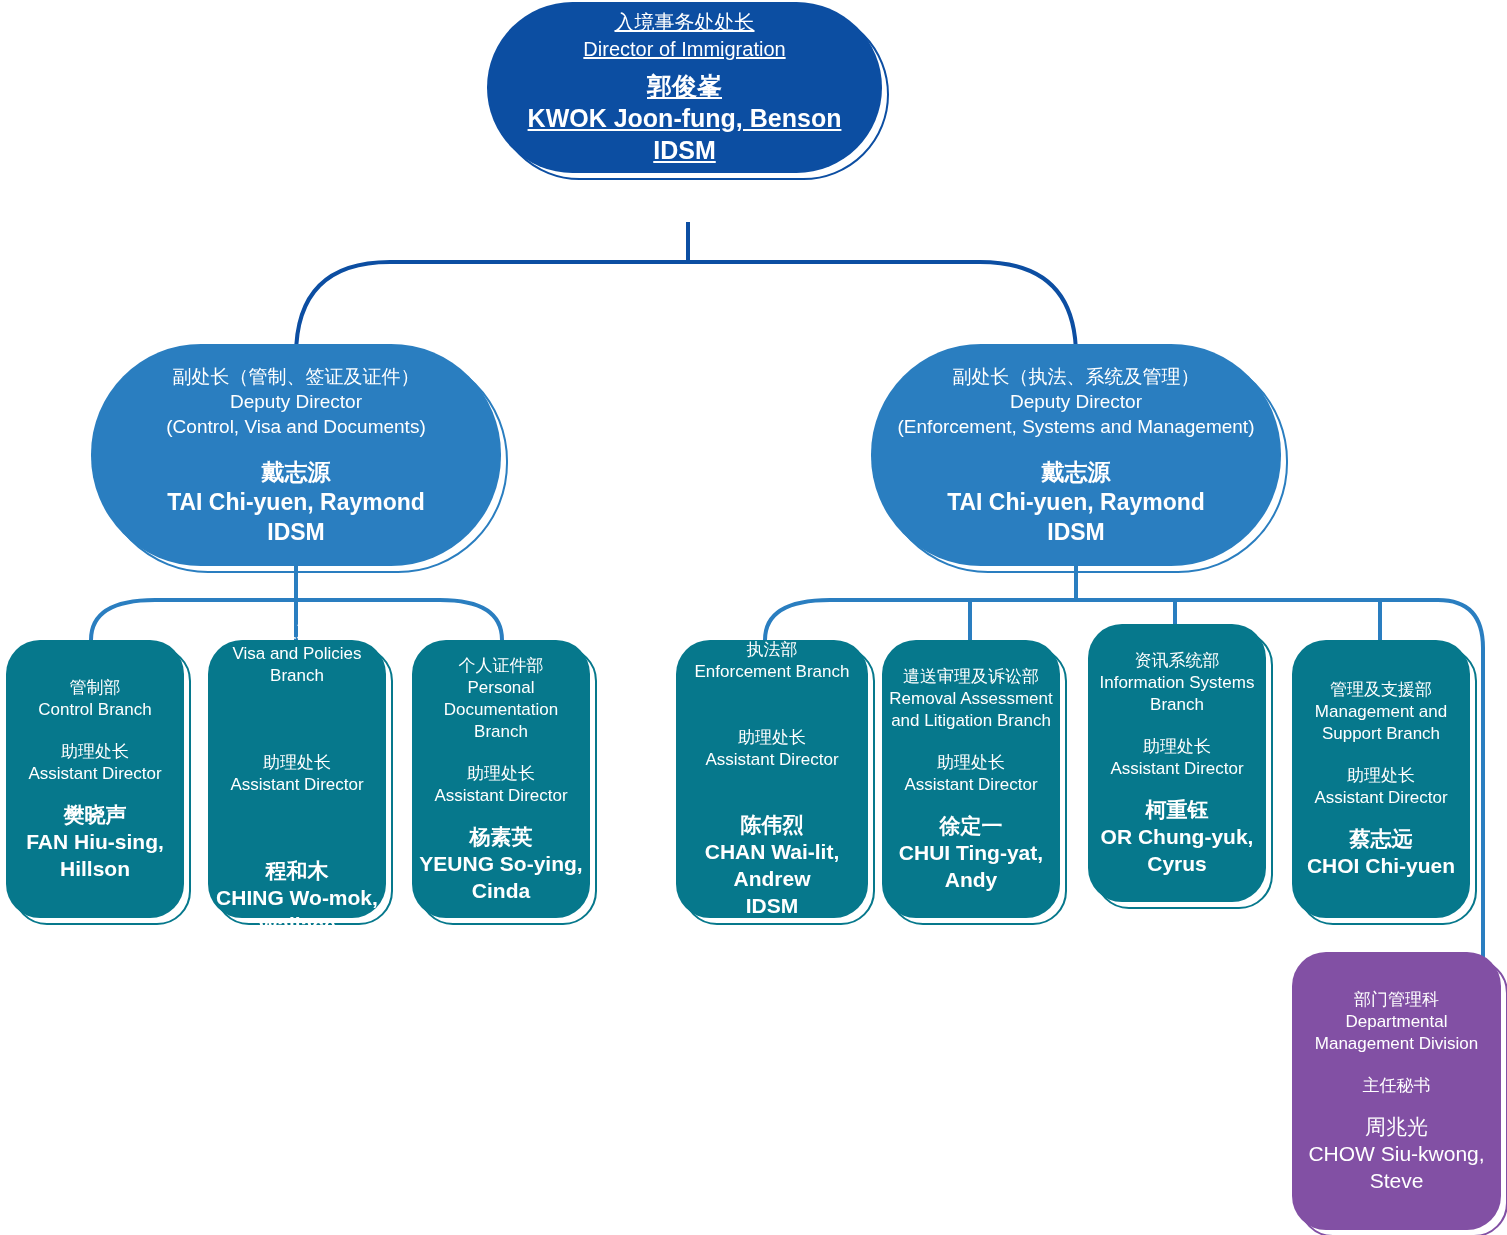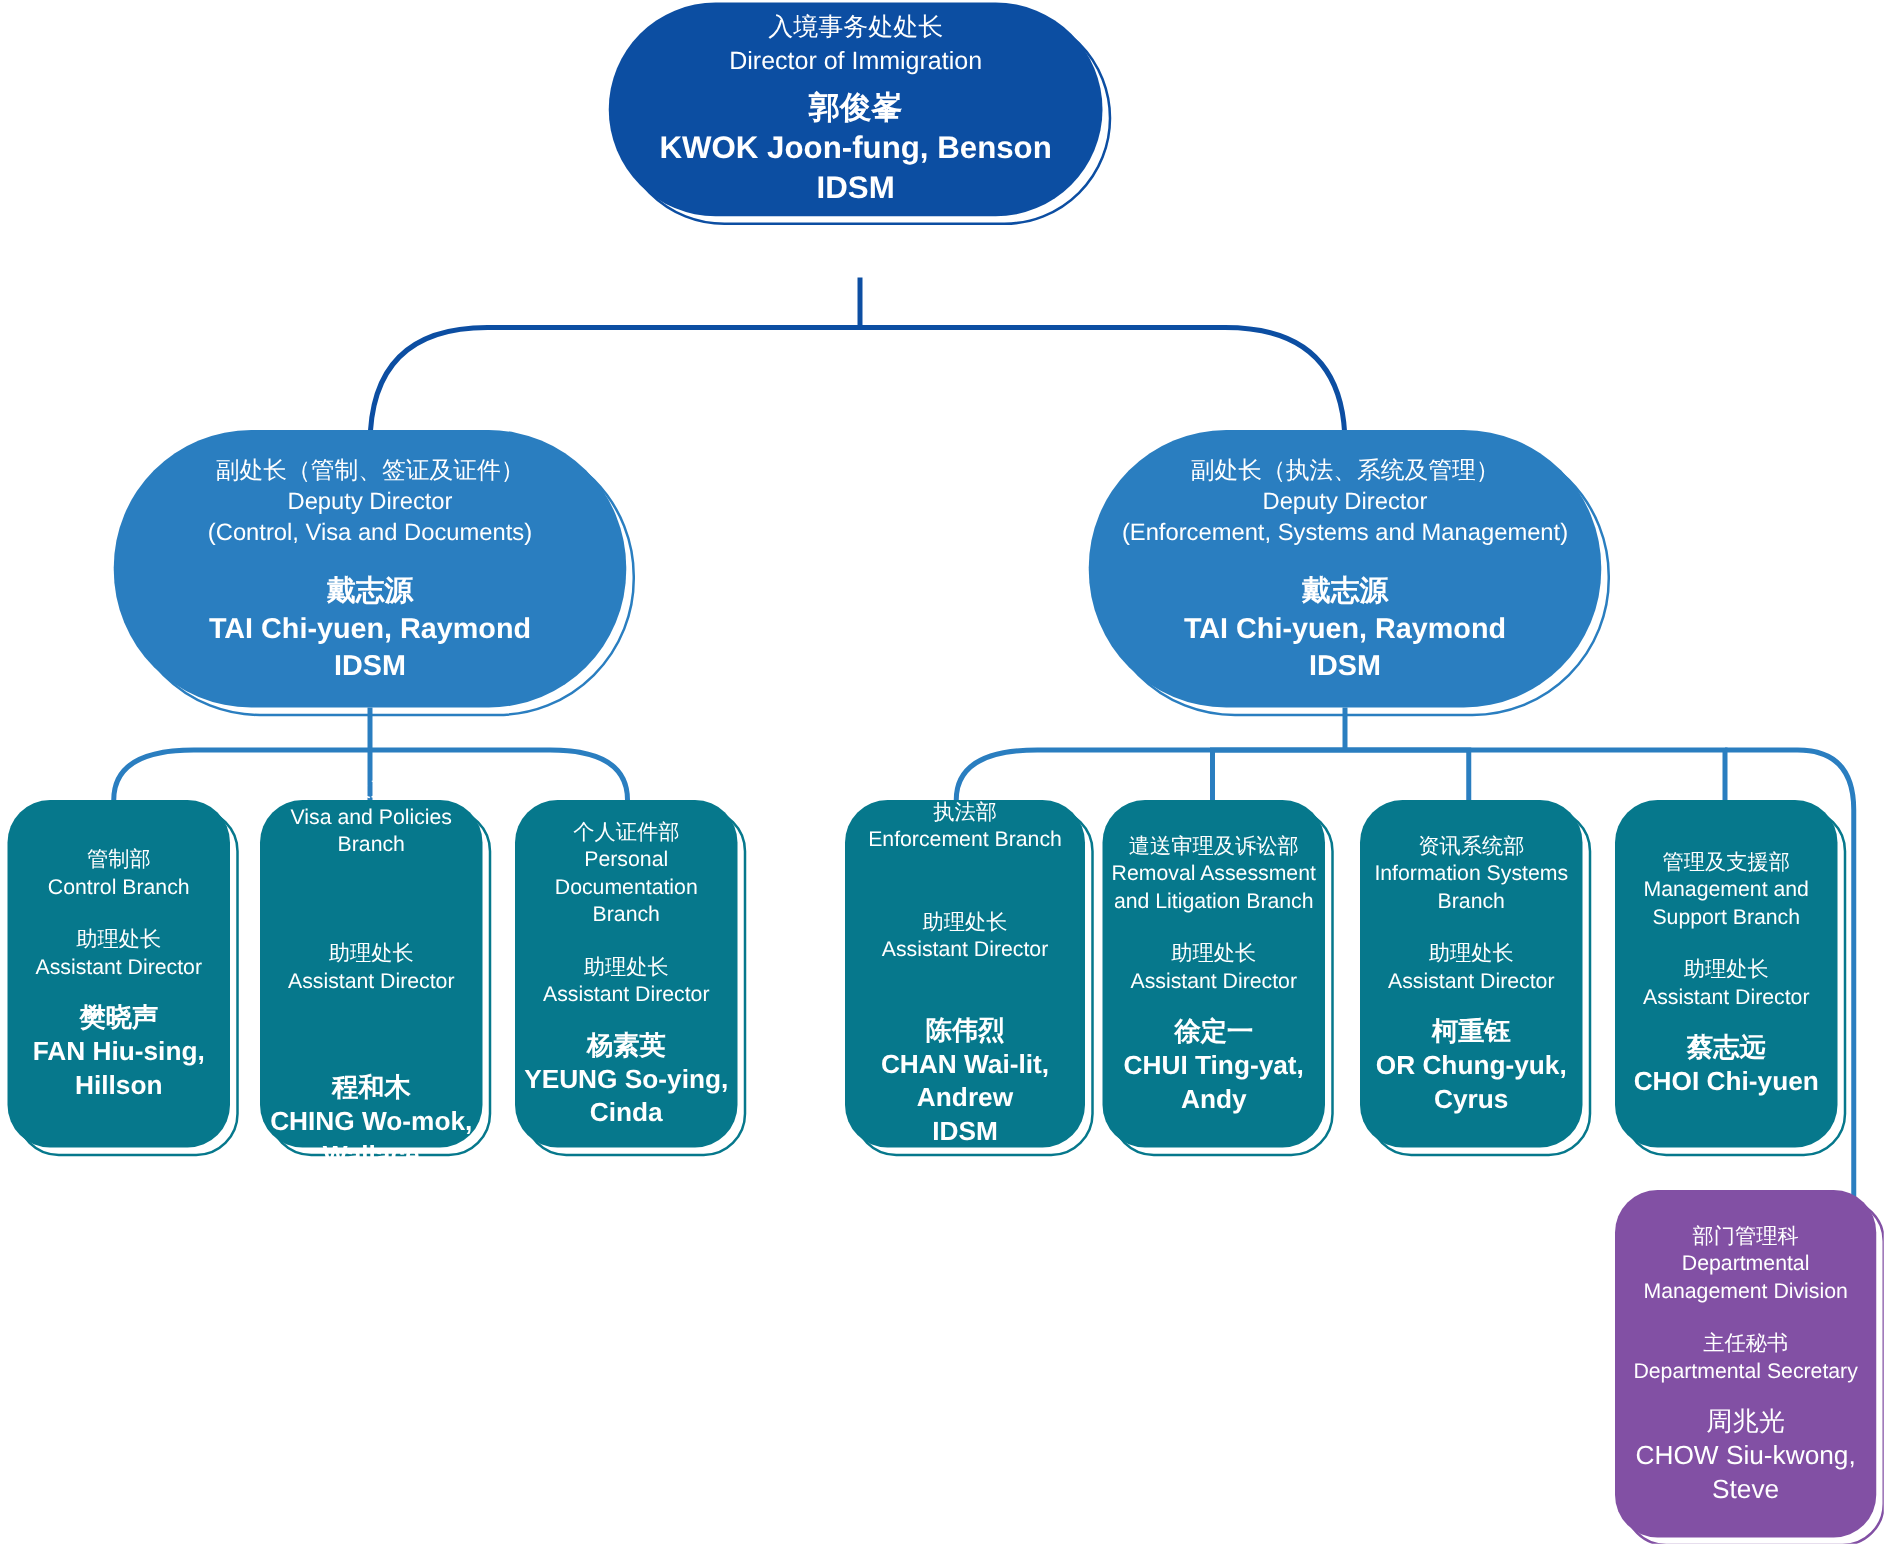--- a/index.html
+++ b/index.html
@@ -127,21 +127,21 @@
 
       <path d="M 1076 600 L 830 600 Q 765 600 765 640"></path>
       <path d="M 1076 600 L 970 600 L 970 640"></path>
       <path d="M 1076 600 L 1175 600 L 1175 640"></path>
       <path d="M 1076 600 L 1380 600 L 1380 640"></path>
 
       <path d="M 1380 600 L 1438 600 Q 1483 600 1483 648 L 1483 1155 Q 1483 1200 1440 1200"></path>
     </g>
   </svg>
 
-  <div class="node root" style="left:487px; top:2px; width:395px; height:171px;">
+  <div class="node root" style="left:487px; top:2px; width:395px; height:171px;text-decoration:underline;">
     <div class="shell"></div>
     <div class="outline"></div>
     <div class="title-block">
       <span class="line">入境事务处处长</span>
       <span class="line">Director of Immigration</span>
     </div>
     <div class="person-block">
       <span class="line">郭俊峯</span>
       <span class="line">KWOK Joon-fung, Benson</span>
       <span class="line">IDSM</span>
@@ -271,21 +271,21 @@
       <span class="line">Assistant Director</span>
     </div>
     <div class="person-block">
       <span class="line">徐定一</span>
       <span class="line">CHUI Ting-yat,</span>
       <span class="line">Andy</span>
 
     </div>
   </div>
 
-  <div class="node branch" style="left:1088px; top:640px; width:178px; height:278px;">
+  <div class="node branch" style="left:1088px; top:624px; width:178px; height:278px;">
     <div class="shell"></div>
     <div class="outline"></div>
     <div class="title-block">
       <span class="line">资讯系统部</span>
       <span class="line">Information Systems</span>
       <span class="line">Branch</span>
     </div>
     <div class="rank-block">
       <span class="line">助理处长</span>
       <span class="line">Assistant Director</span>
@@ -320,21 +320,20 @@
   <div class="node division" style="left:1292px; top:952px; width:209px; height:278px;">
     <div class="shell"></div>
     <div class="outline"></div>
     <div class="title-block">
       <span class="line">部门管理科</span>
       <span class="line">Departmental</span>
       <span class="line">Management Division</span>
     </div>
     <div class="rank-block">
       <span class="line">主任秘书</span>
-      <span class="line">Departmental Secretary</span>
     </div>
     <div class="person-block">
       <span class="line">周兆光</span>
       <span class="line">CHOW Siu-kwong,</span>
       <span class="line">Steve</span>
     </div>
   </div>
 
 </div>
 

